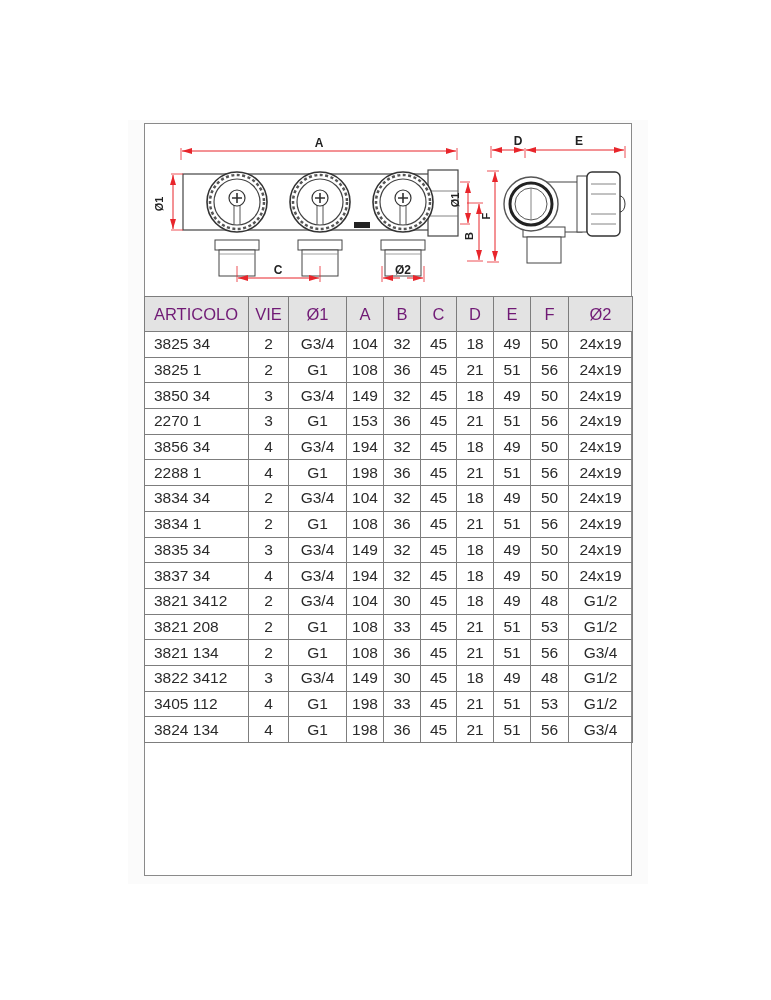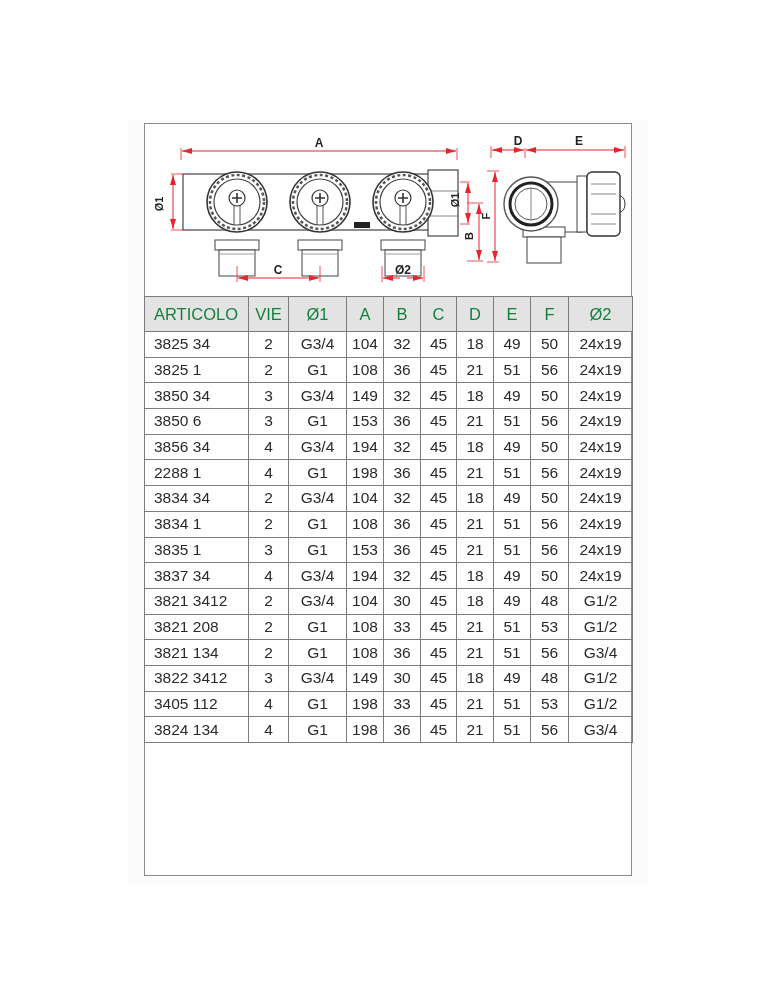--- a/index.html
+++ b/index.html
@@ -4,21 +4,21 @@
 <style>
   html, body { margin: 0; padding: 0; background: #ffffff; }
   body { width: 771px; height: 1000px; position: relative; overflow: hidden;
          font-family: "Liberation Sans", "DejaVu Sans", sans-serif; color: #2a2a2a; }
   .sheet { position: absolute; left: 128px; top: 120px; width: 520px; height: 764px; background: #fbfbfb; }
   .frame { position: absolute; left: 144px; top: 123px; width: 488px; height: 753px; border: 1px solid #8a8a8a; box-sizing: border-box; background: #fff; }
   .drawing { position: absolute; left: 0; top: 0; width: 486px; height: 172px; }
   .drawing svg { position: absolute; left: 0; top: 0; }
   table.spec { position: absolute; left: -1px; top: 172px; border-collapse: collapse; table-layout: fixed; width: 488px; }
   table.spec th, table.spec td { border: 1.3px solid #7d7d7d; padding: 0; text-align: center; font-size: 15.5px; white-space: nowrap; }
-  table.spec th { background: #e3e3e3; height: 34px; font-weight: normal; font-size: 16.5px; color: #15803d; }
+  table.spec th { background: #e3e3e3; height: 34px; font-weight: normal; font-size: 16.5px; color: #701a75; }
   table.spec td { height: 24.7px; line-height: 24px; }
   table.spec th:first-child, table.spec td:first-child { text-align: left; padding-left: 9px; }
 </style>
 </head>
 <body>
 
 <div class="sheet"></div>
 
 <div class="frame">
 
@@ -177,21 +177,21 @@
           <td>G3/4</td>
           <td>149</td>
           <td>32</td>
           <td>45</td>
           <td>18</td>
           <td>49</td>
           <td>50</td>
           <td>24x19</td>
         </tr>
         <tr>
-          <td>3850 6</td>
+          <td>2270 1</td>
           <td>3</td>
           <td>G1</td>
           <td>153</td>
           <td>36</td>
           <td>45</td>
           <td>21</td>
           <td>51</td>
           <td>56</td>
           <td>24x19</td>
         </tr>
@@ -237,29 +237,29 @@
           <td>G1</td>
           <td>108</td>
           <td>36</td>
           <td>45</td>
           <td>21</td>
           <td>51</td>
           <td>56</td>
           <td>24x19</td>
         </tr>
         <tr>
-          <td>3835 1</td>
+          <td>3835 34</td>
           <td>3</td>
-          <td>G1</td>
-          <td>153</td>
-          <td>36</td>
-          <td>45</td>
-          <td>21</td>
-          <td>51</td>
-          <td>56</td>
+          <td>G3/4</td>
+          <td>149</td>
+          <td>32</td>
+          <td>45</td>
+          <td>18</td>
+          <td>49</td>
+          <td>50</td>
           <td>24x19</td>
         </tr>
         <tr>
           <td>3837 34</td>
           <td>4</td>
           <td>G3/4</td>
           <td>194</td>
           <td>32</td>
           <td>45</td>
           <td>18</td>

